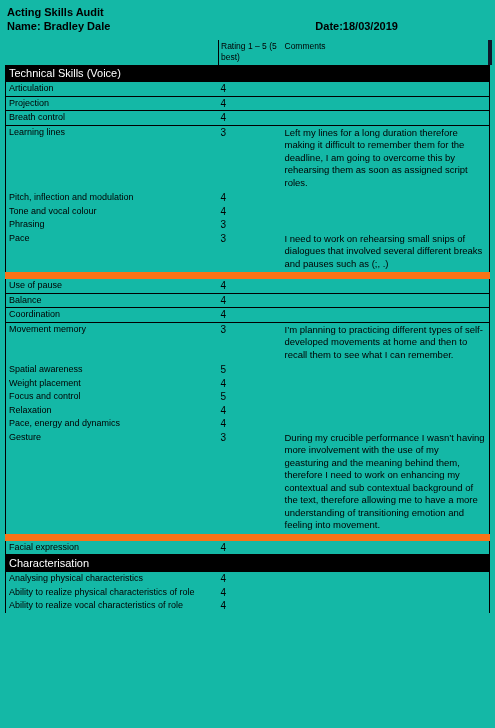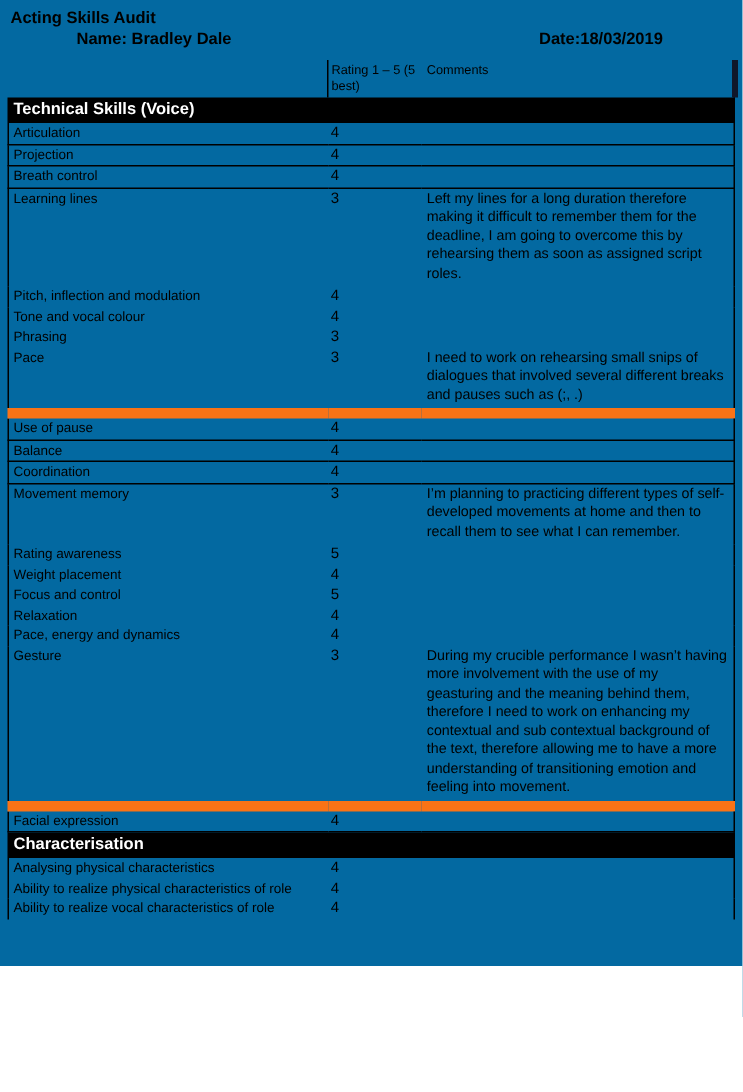--- a/index.html
+++ b/index.html
@@ -4,32 +4,32 @@
 <style>
   * { box-sizing: border-box; }
   html, body {
     margin: 0; padding: 0;
     width: 495px; height: 728px;
     background: #ffffff;
     font-family: "Liberation Sans", sans-serif;
     color: #000000;
     overflow: hidden;
   }
-  .page { width: 495px; height: 644px; position: relative; background:#0369a1; }
+  .page { width: 495px; height: 728px; position: relative; background:#14b8a6; }
 
   
   .doc-header {
     padding: 5px 7px 0 7px;
     font-weight: bold;
     font-size: 11px;
     line-height: 14px;
   }
   .hdr-line { display: block; white-space: nowrap; }
   .hdr-row2 { display: flex; align-items: baseline; }
-  .hdr-name { flex: 0 0 auto; margin-left: 44px; }
+  .hdr-name { flex: 0 0 auto; }
   .hdr-date { margin-left: 205px; white-space: nowrap; }
   .hdr-date .date-label { }
   .hdr-date .date-value { }
 
   
   .audit-table {
     position: absolute;
     left: 5px;
     top: 40px;
     width: 484px;
@@ -55,21 +55,21 @@
   }
   tr.col-head td.rating-head { padding-left: 2px; }
   tr.col-head td.comm-head   { padding-left: 4px; }
   tr.col-head td.spacer-head { border-right: 1px solid #000; }
   tr.col-head td.comm-head   { border-right: 4px solid #0f172a; }
 
   
   tr.section td {
     background: #000000;
     color: #ffffff;
-    font-weight: bold;
+    font-weight: normal;
     font-size: 11px;
     line-height: 14px;
     padding: 1px 17px 2px 3px;
     border-left: 1px solid #000;
     border-right: 1px solid #000;
   }
 
   
   tr.item td {
     border-left: 1px solid #000;
@@ -166,21 +166,21 @@
           <td class="skill">Coordination</td>
           <td class="rating">4</td>
           <td class="comment"></td>
         </tr>
         <tr class="item">
           <td class="skill">Movement memory</td>
           <td class="rating">3</td>
           <td class="comment">I’m planning to practicing different types of self-developed movements at home and then to recall them to see what I can remember.</td>
         </tr>
         <tr class="item">
-          <td class="skill">Rating awareness</td>
+          <td class="skill">Spatial awareness</td>
           <td class="rating">5</td>
           <td class="comment"></td>
         </tr>
         <tr class="item">
           <td class="skill">Weight placement</td>
           <td class="rating">4</td>
           <td class="comment"></td>
         </tr>
         <tr class="item">
           <td class="skill">Focus and control</td>

